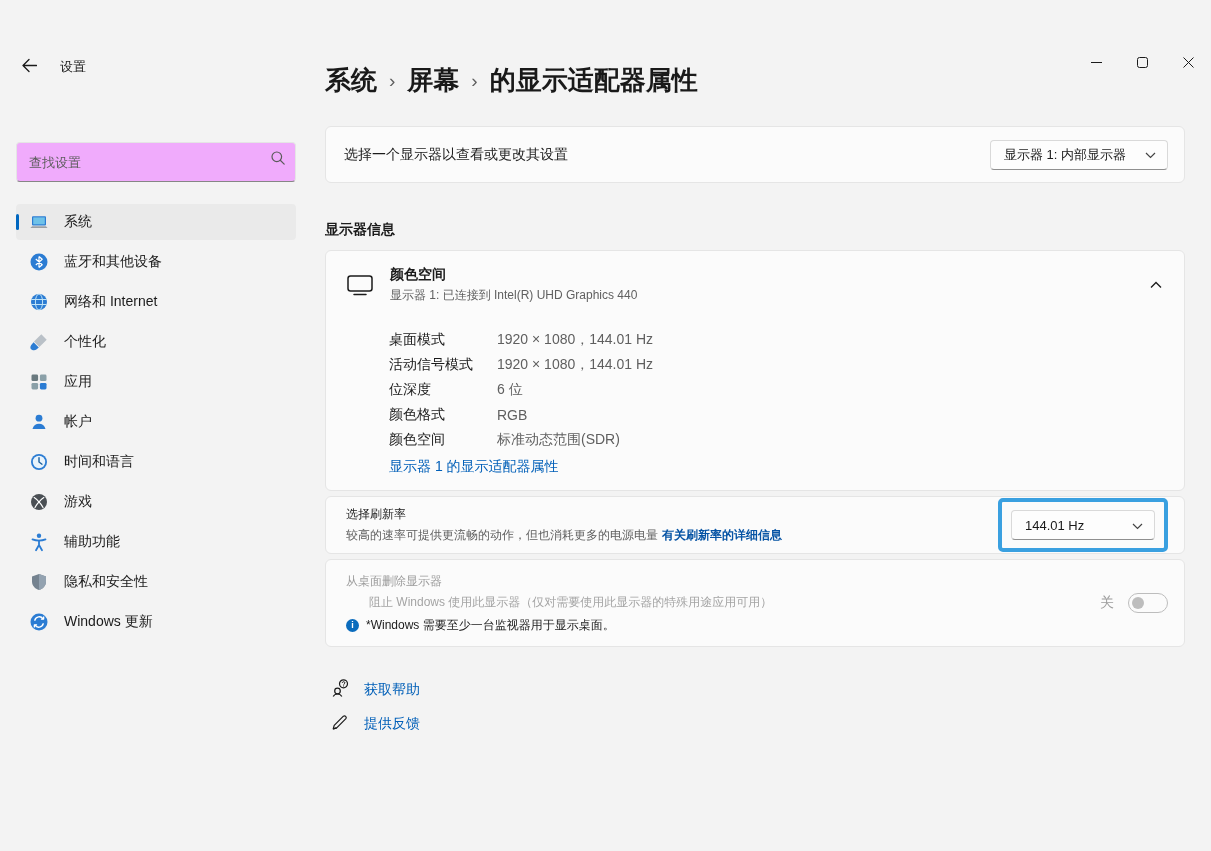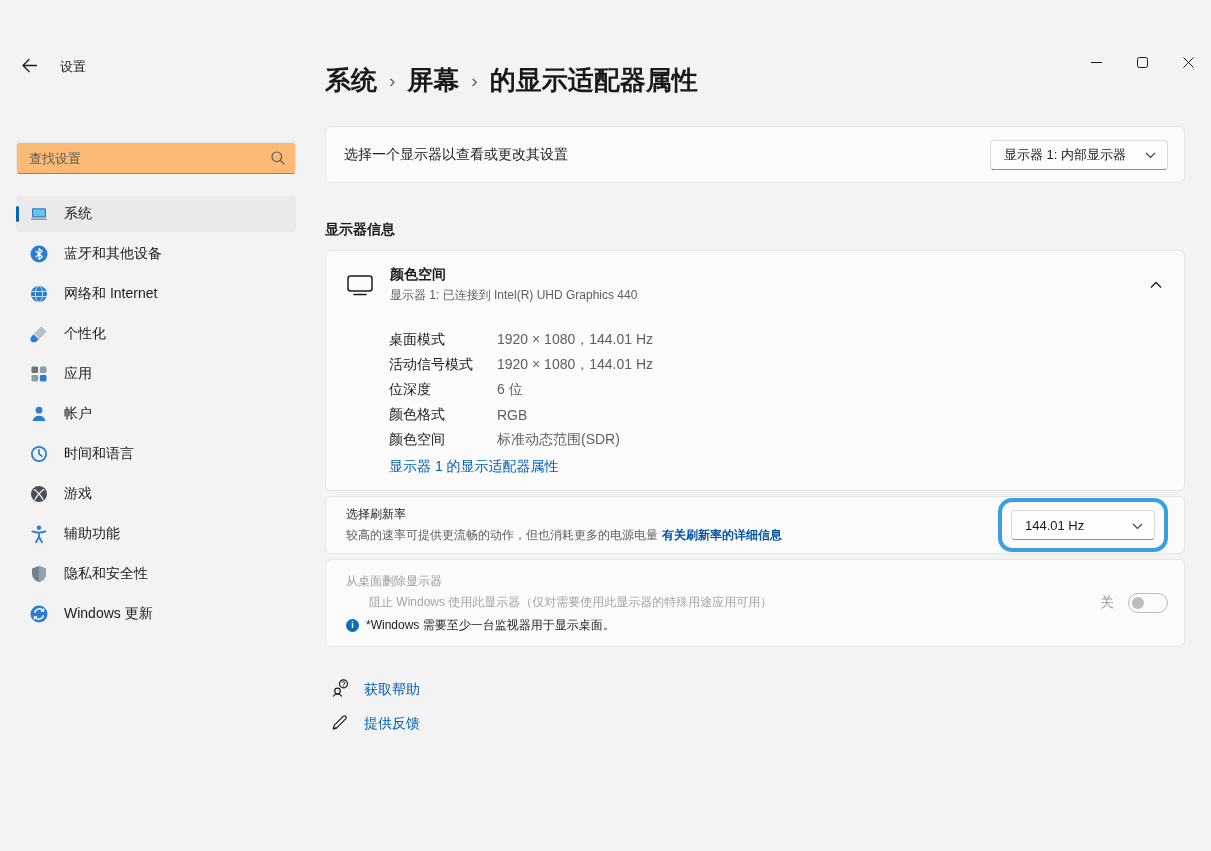--- a/index.html
+++ b/index.html
@@ -8,21 +8,21 @@
 
   
   .titlebar { position:absolute; top:0; left:0; right:0; height:48px; display:flex; align-items:center;margin-top:43px; }
   .back-btn { margin-left:12px; width:34px; height:30px; border:none; background:transparent; border-radius:5px; display:flex; align-items:center; justify-content:center; cursor:pointer; }
   .app-title { margin-left:14px; font-size:13px; color:#1a1a1a; }
   .win-controls { position:absolute; top:0; right:0; display:flex; }
   .win-btn { width:46px; height:38px; border:none; background:transparent; display:flex; align-items:center; justify-content:center; cursor:pointer; }
 
   
   .sidebar { position:absolute; left:0; top:48px; bottom:0; width:312px; padding:0 16px; }
-  .search-box { position:relative; margin-top:94px; height:32px; background:#fdba74; border:1px solid #e5e5e5; border-bottom:1px solid #868686; border-radius:4px; }
+  .search-box { position:relative; margin-top:94px; height:40px; background:#f0abfc; border:1px solid #e5e5e5; border-bottom:1px solid #868686; border-radius:4px; }
   .search-input { width:100%; height:100%; border:none; outline:none; background:transparent; padding:0 30px 0 12px; font-size:13px; color:#1a1a1a; font-family:inherit; }
   .search-input::placeholder { color:#5d5d5d; }
   .search-icon { position:absolute; right:9px; top:7px; }
   .nav { margin-top:22px; }
   .nav-item { position:relative; display:flex; align-items:center; gap:15px; height:36px; margin-bottom:4px; padding-left:13px; border-radius:4px; font-size:14px; color:#1b1b1b; cursor:pointer; }
   .nav-item.selected { background:#eaeaea; }
   .nav-item.selected::before { content:""; position:absolute; left:0; top:10px; width:3px; height:16px; border-radius:2px; background:#0067c0; }
   .nav-icon { width:20px; height:20px; display:flex; align-items:center; justify-content:center; }
 
   
@@ -58,21 +58,21 @@
   .setting-card.refresh { height:58px; }
   .setting-card.disabled { height:88px; margin-top:5px; }
   .setting-title { font-size:12px; color:#1b1b1b; }
   .setting-desc { font-size:12px; color:#606060; margin-top:4px; }
   .disabled .setting-title { color:#9c9c9c; }
   .disabled .setting-desc { color:#a4a4a4;padding-left:23px; }
   .desc-link { font-size:12px; font-weight:700; color:#0553a4; text-decoration:none; cursor:pointer; margin-left:4px; }
   .setting-note { display:flex; align-items:center; gap:7px; margin-top:6px; font-size:12px; color:#1b1b1b; }
   .info-icon { width:13px; height:13px; border-radius:50%; background:#0b6cbd; color:#fff; font-size:9px; font-weight:700; display:flex; align-items:center; justify-content:center; font-style:normal; }
 
-  .highlight-box { border:4px solid #3aa0e0; border-radius:14px; padding:8px 9px; background:transparent; }
+  .highlight-box { border:4px solid #3aa0e0; border-radius:5px; padding:8px 9px; background:transparent; }
 
   .toggle-wrap { display:flex; align-items:center; gap:14px; }
   .toggle-label { font-size:14px; color:#9c9c9c; }
   .toggle { position:relative; width:40px; height:20px; border:1px solid #bdbdbd; border-radius:10px; background:transparent; cursor:pointer; }
   .toggle .knob { position:absolute; left:3px; top:3px; width:12px; height:12px; border-radius:50%; background:#bdbdbd; }
 
   .footer-links { margin-top:30px; padding-left:5px; }
   .footer-link { display:flex; align-items:center; gap:14px; height:26px; margin-bottom:8px; cursor:pointer; }
   .footer-link a { font-size:14px; color:#005fb8; text-decoration:none; }
 

